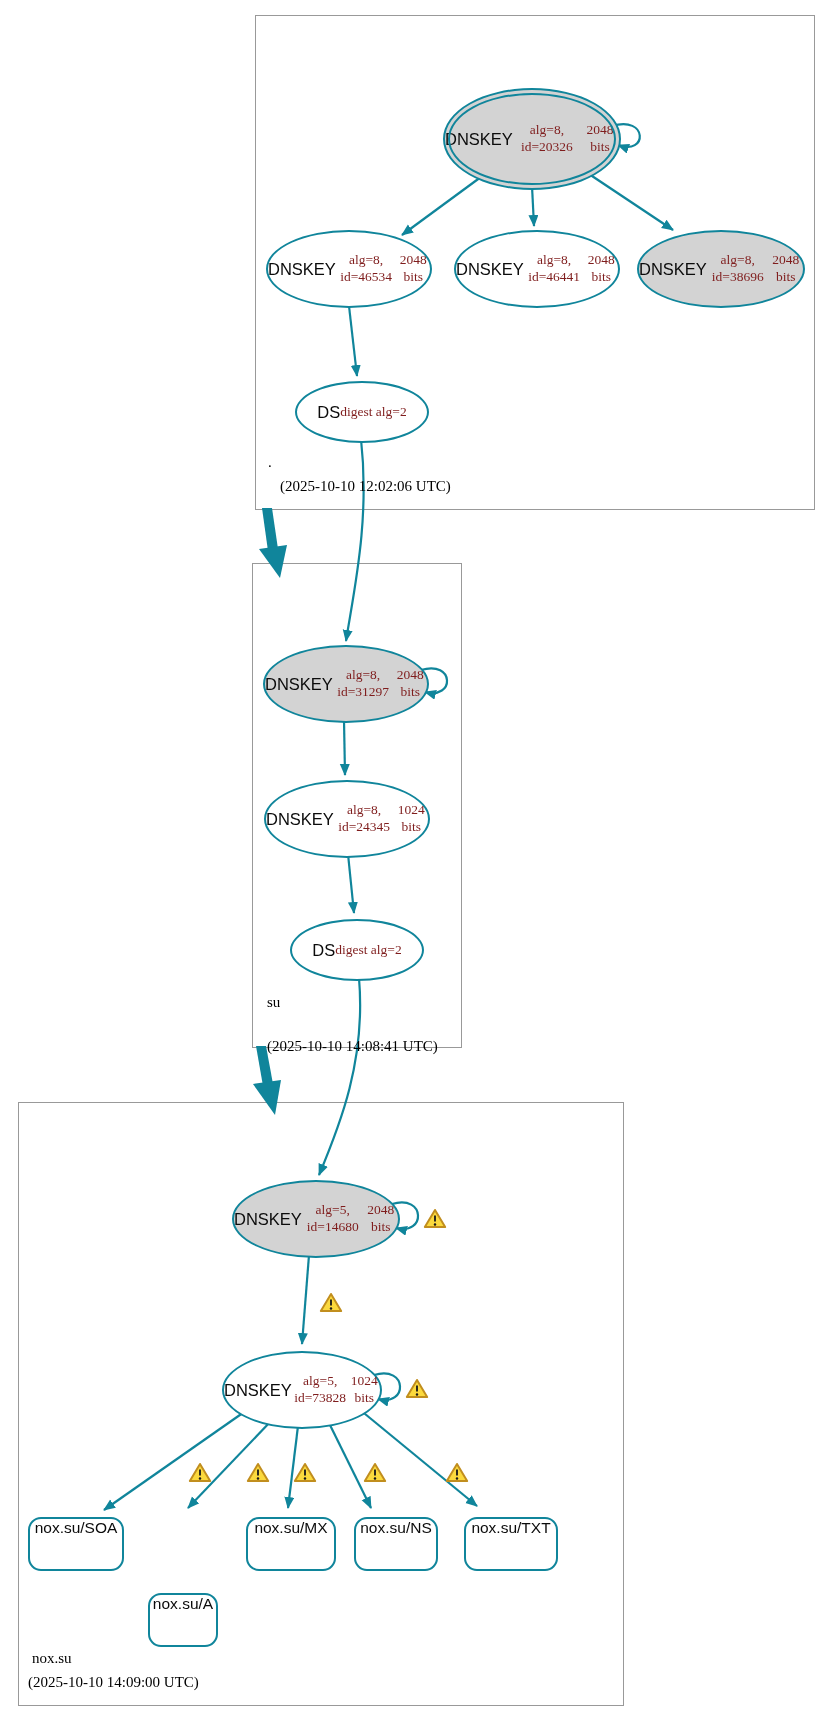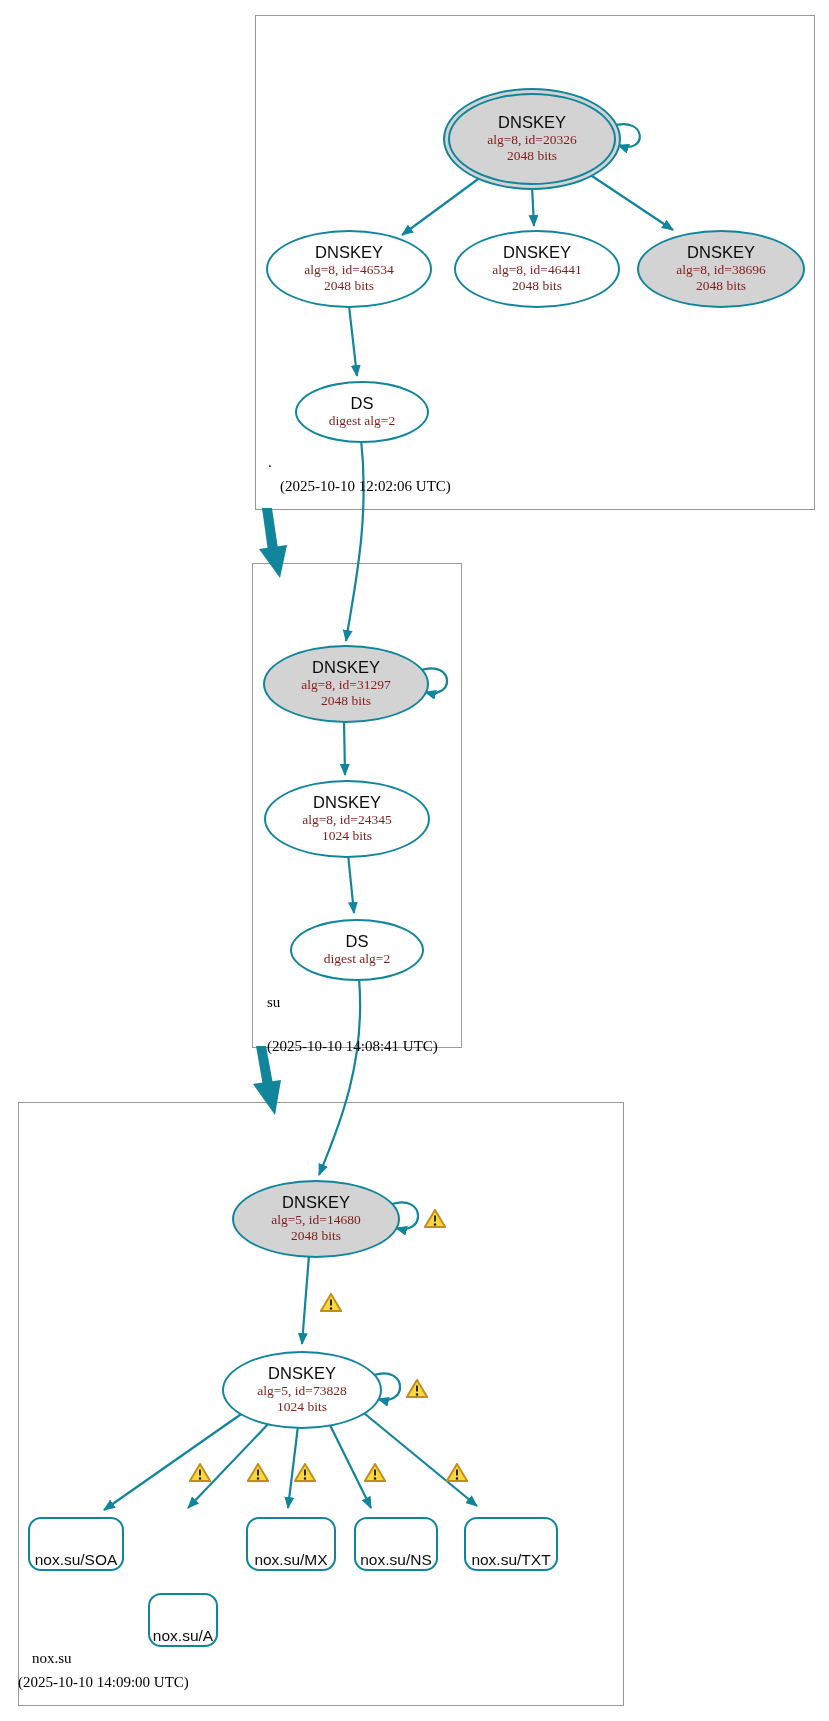--- a/index.html
+++ b/index.html
@@ -3,28 +3,28 @@
 <meta charset="utf-8">
 <style>
   html,body{margin:0;padding:0;background:#fff;}
   body{position:relative;width:829px;height:1721px;font-family:"Liberation Serif",serif;}
   .zonebox{position:absolute;border:1.5px solid var(--zone-border,#999);background:transparent;z-index:0;}
   svg.edges{position:absolute;left:0;top:0;z-index:1;}
   .edge{fill:none;stroke:var(--edge,#10859B);stroke-width:2.2px;}
   .thick{fill:var(--edge,#10859B);stroke:none;}
   .ah{fill:var(--edge,#10859B);}
   .node{position:absolute;border:2.2px solid var(--edge,#10859B);border-radius:50%;
-        display:flex;flex-direction:column;align-items:center;justify-content:center;
+        display:flex;align-items:center;justify-content:center;
         background:#fff;z-index:2;text-align:center;}
   .node.gray{background:var(--node-fill,#D3D3D3);}
   .node.double::after{content:"";position:absolute;inset:3px;border:2.2px solid var(--edge,#10859B);border-radius:50%;}
   .ntitle{font:16.5px "Liberation Sans",sans-serif;color:#0b0b0b;line-height:1.15;}
   .nline{font:13.5px "Liberation Serif",serif;color:#7f1d1d;line-height:1.25;}
   .rrbox{position:absolute;height:50px;border:2.2px solid var(--edge,#10859B);border-radius:13px;
-         display:flex;align-items:flex-end;justify-content:center;background:#fff;z-index:2;
+         display:flex;align-items:flex-start;justify-content:center;background:#fff;z-index:2;
          font:15.5px "Liberation Sans",sans-serif;color:#0b0b0b;}
   .zlabel{position:absolute;font:15px "Liberation Serif",serif;color:#000;z-index:2;white-space:nowrap;}
   .warn{position:absolute;z-index:3;width:24px;height:21px;}
   .warn svg path.tri{fill:var(--warn-fill,#FBD93D);stroke:var(--warn-stroke,#C18E1E);stroke-width:3;stroke-linejoin:round;}
   .warn svg .mark{fill:#1a1a1a;}
 </style>
 </head>
 <body>
 
 <div class="zonebox" style="left:255px;top:15px;width:558px;height:493px"></div>
@@ -170,21 +170,21 @@
 </div>
 <div class="rrbox" style="left:464px;top:1517px;width:90px">
   <span>nox.su/TXT</span>
 </div>
 
 <div class="zlabel" style="left:268px;top:454px">.</div>
 <div class="zlabel" style="left:280px;top:478px">(2025-10-10 12:02:06 UTC)</div>
 <div class="zlabel" style="left:267px;top:994px">su</div>
 <div class="zlabel" style="left:267px;top:1038px">(2025-10-10 14:08:41 UTC)</div>
 <div class="zlabel" style="left:32px;top:1650px">nox.su</div>
-<div class="zlabel" style="left:18px;top:1674px">(2025-10-10 14:09:00 UTC)</div>
+<div class="zlabel" style="left:28px;top:1674px">(2025-10-10 14:09:00 UTC)</div>
 
 <div class="warn" style="left:423px;top:1208px"><svg viewBox="0 0 36 32" width="24" height="21">
       <path class="tri" d="M18 3 L33.5 29 L2.5 29 Z"></path>
       <rect class="mark" x="16.6" y="11" width="2.8" height="10" rx="1.4"></rect>
       <circle class="mark" cx="18" cy="25" r="1.9"></circle>
     </svg></div>
 <div class="warn" style="left:319px;top:1292px"><svg viewBox="0 0 36 32" width="24" height="21">
       <path class="tri" d="M18 3 L33.5 29 L2.5 29 Z"></path>
       <rect class="mark" x="16.6" y="11" width="2.8" height="10" rx="1.4"></rect>
       <circle class="mark" cx="18" cy="25" r="1.9"></circle>

